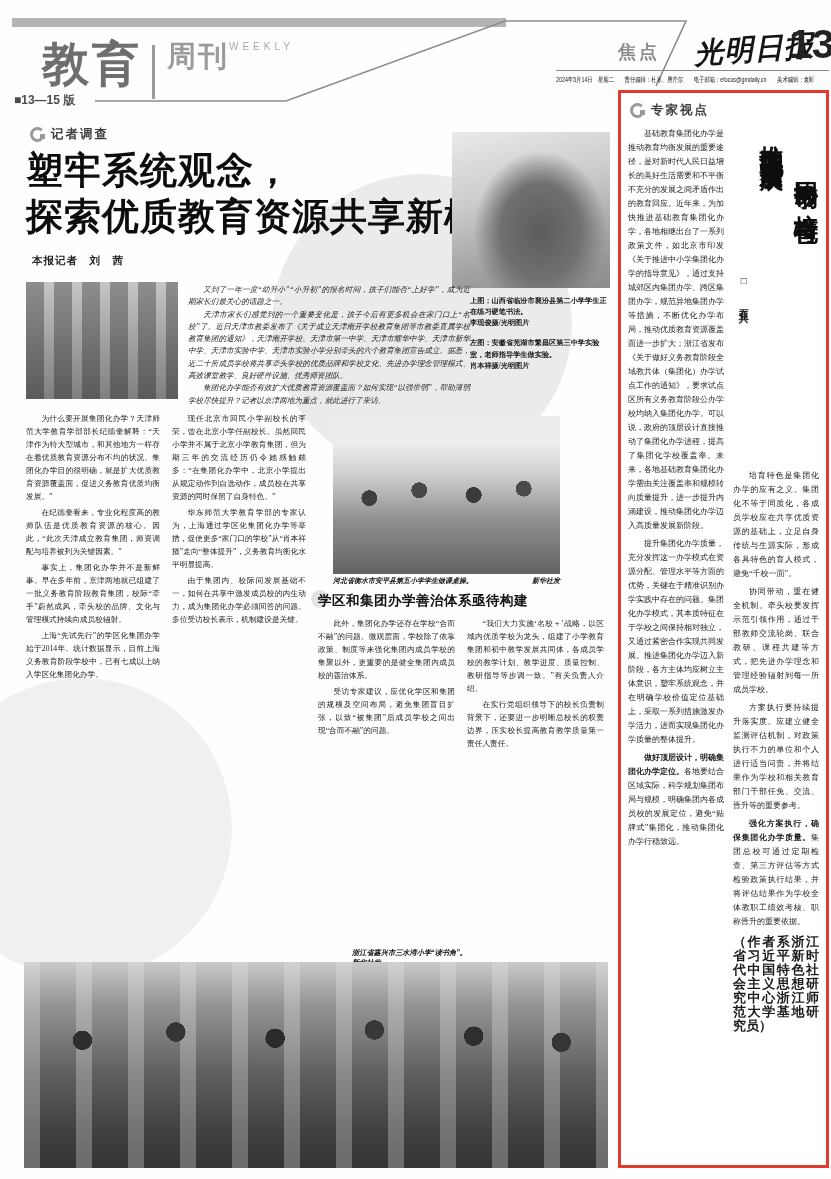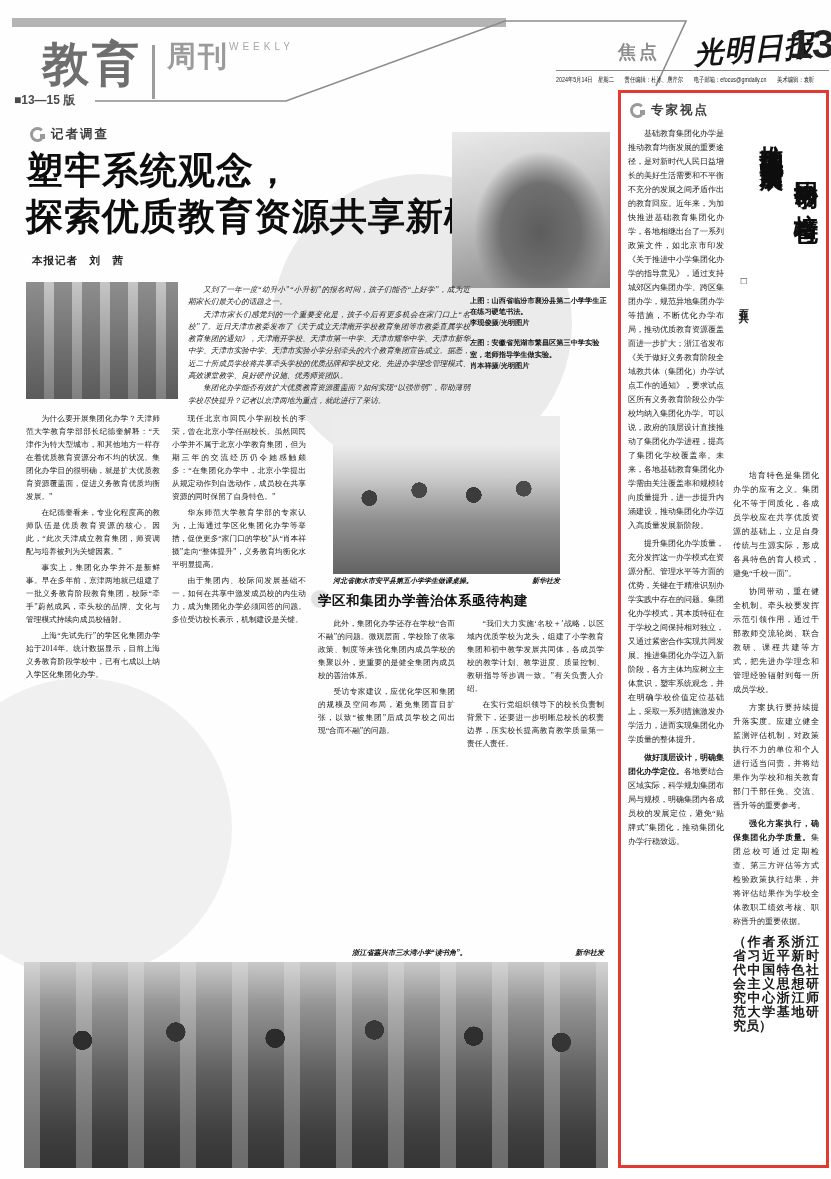--- a/index.html
+++ b/index.html
@@ -81,21 +81,21 @@
   .bt{font-size:7.7px;line-height:13px;text-align:justify;color:#1b1b1b;}
   .bt p{margin:0 0 3px;text-indent:2em;}
   .sec-head{position:relative;font-size:13.5px;font-weight:900;color:#111;line-height:1.35;margin:2px 0 7px;letter-spacing:0.5px;}
   .sec-head::before{content:"";position:absolute;left:-7px;top:-2px;width:18px;height:18px;border-radius:50%;background:#e3e3e3;z-index:-1;}
   .twocol{columns:2;column-gap:12px;}
   .tc1{height:130px;}
   .tc3{height:182px;}
   .cap-mid{display:flex;justify-content:space-between;margin:2px 0 6px 15px;width:227px;
     font-size:7px;font-style:italic;font-weight:600;color:#111;}
   .cap-bottom{position:absolute;left:330px;top:830px;width:252px;display:flex;justify-content:space-between;
-    font-size:7.2px;font-style:italic;font-weight:600;color:#111;}
+    font-size:7.2px;font-style:italic;font-weight:600;color:#111;flex-direction:column;}
 
   
   .expert-box{left:618px;top:90px;width:211px;height:1078px;border:3.5px solid var(--red);
     background:#fff;padding:9px 7px 8px;display:flex;flex-direction:column;}
   .k-expert{position:static;margin:0 0 8px 2px;}
   .expert-body{display:flex;gap:9px;flex:1;}
   .exp-left{width:96px;}
   .exp-right{width:86px;display:flex;flex-direction:column;}
   .et{font-size:8px;line-height:14px;text-align:justify;color:#1b1b1b;}
   .et p{margin:0 0 4px;text-indent:2em;}

